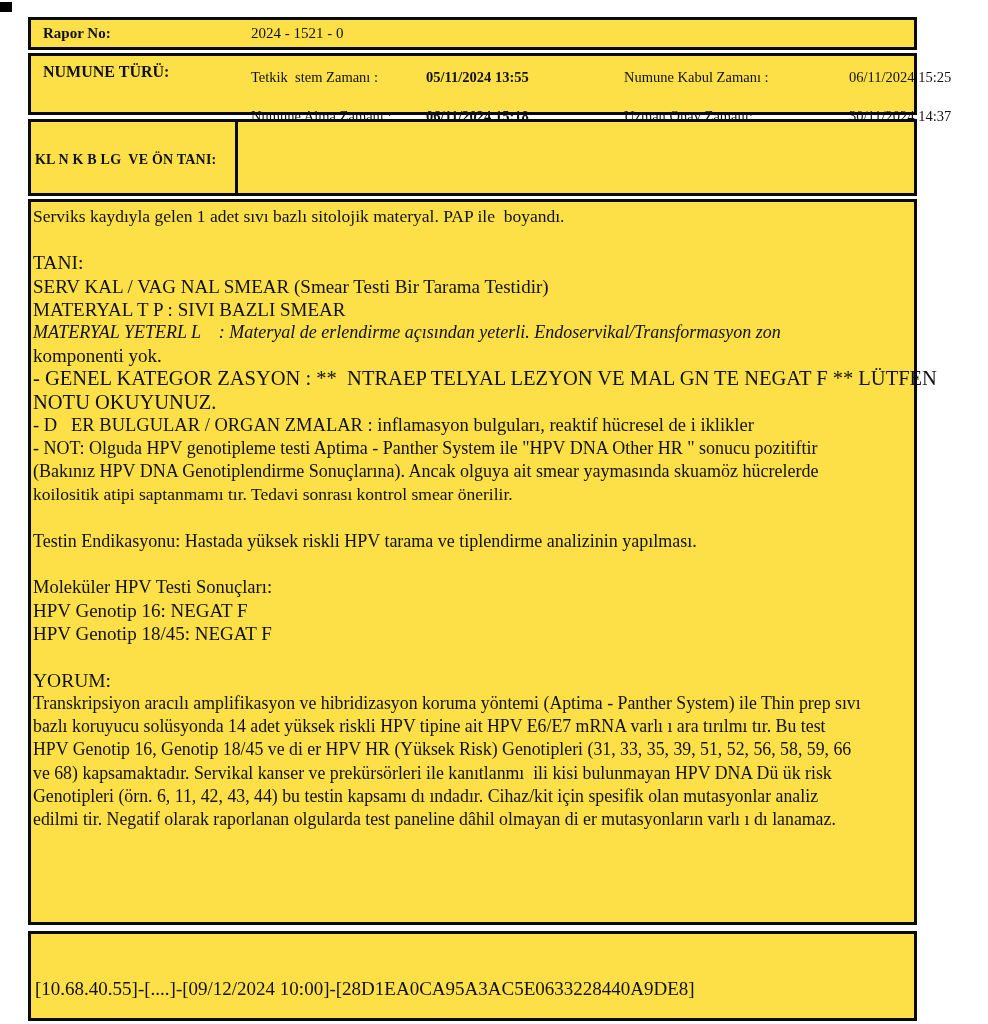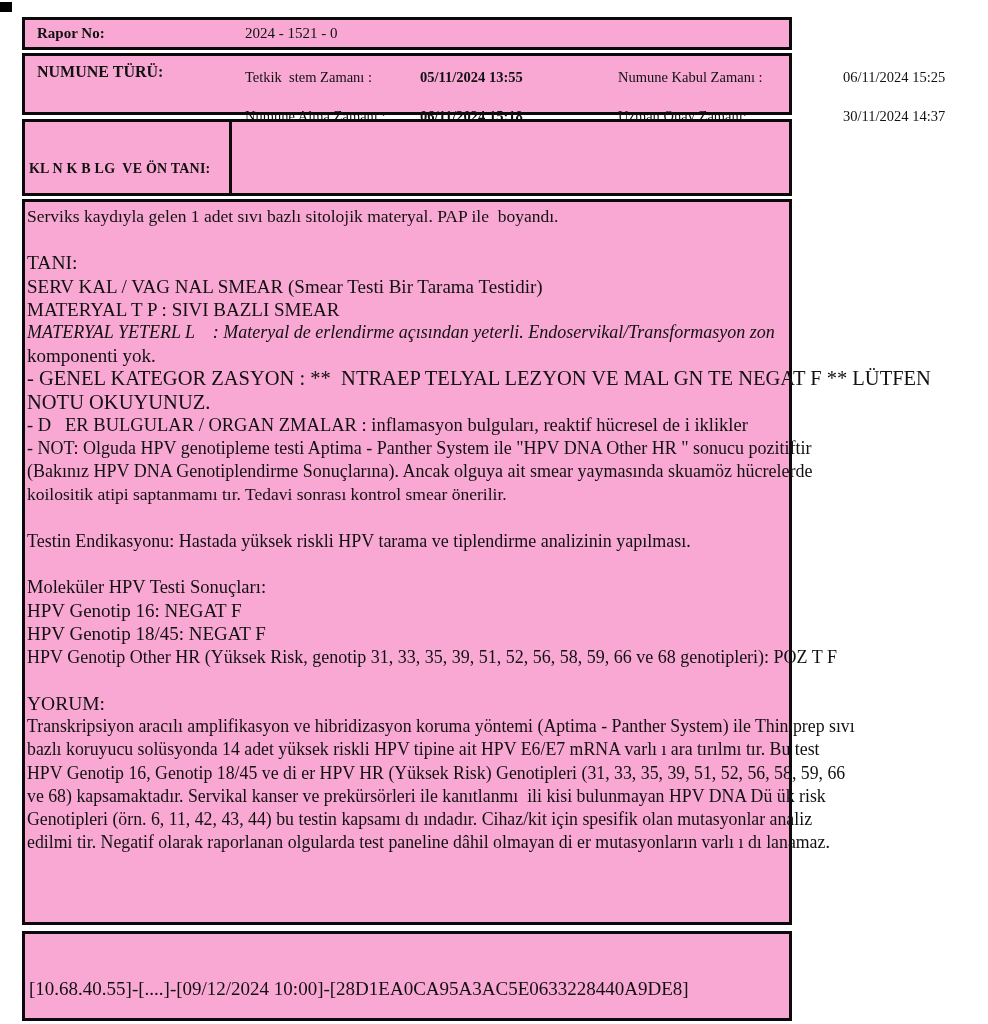--- a/index.html
+++ b/index.html
@@ -8,24 +8,24 @@
     background:#ffffff;
     font-family:"Liberation Serif","DejaVu Serif",serif;
     color:#111111;
     position:relative;
     overflow:hidden;
   }
   .corner-mark{
     position:absolute;left:0;top:2px;width:12px;height:10px;background:#000;
   }
   .box{
-    position:absolute;left:22px;width:770px;
+    position:absolute;left:28px;width:889px;
     border:3px solid #0a0a0a;
     box-sizing:border-box;
-    background:#f9a8d4;
+    background:#fde047;
   }
   .box1{top:17px;height:33px;}
   .box2{top:53px;height:62px;}
   .box3{top:119px;height:77px;}
   .box4{top:199px;height:726px;}
   .box5{top:931px;height:90px;}
   .pre{white-space:pre;}
 
   
   .rapor-label{position:absolute;left:12px;top:5px;font-size:15px;font-weight:bold;}
@@ -35,21 +35,21 @@
   .nt-label{position:absolute;left:12px;top:7px;font-size:16px;font-weight:bold;}
   .ts{position:absolute;font-size:14.5px;white-space:pre;}
   .ts.r1{top:13px;}
   .ts.r2{top:40px;margin-top:12px;}
   .ts.c1l{left:220px;}
   .ts.c1v{left:395px;font-weight:bold;}
   .ts.c2l{left:593px;}
   .ts.c2v{left:818px;font-weight:normal;}
 
   
-  .kb-label{position:absolute;left:4px;top:30px;font-size:14px;font-weight:bold;white-space:pre;letter-spacing:.2px;margin-top:9px;}
+  .kb-label{position:absolute;left:4px;top:30px;font-size:14px;font-weight:bold;white-space:pre;letter-spacing:.2px;}
   .kb-divider{position:absolute;left:204px;top:0;width:3px;height:100%;background:#0a0a0a;}
 
   
   .lines{position:absolute;left:2px;top:3px;right:2px;}
   .line{
     height:23.2px;line-height:23.2px;
     font-size:18px;white-space:pre;overflow:visible;
   }
 
   
@@ -99,21 +99,20 @@
       <div class="line" style="font-size: 18.5px;">- D   ER BULGULAR / ORGAN ZMALAR : inflamasyon bulguları, reaktif hücresel de i iklikler</div>
       <div class="line" style="font-size: 18px;">- NOT: Olguda HPV genotipleme testi Aptima - Panther System ile "HPV DNA Other HR " sonucu pozitiftir</div>
       <div class="line" style="font-size: 18px;">(Bakınız HPV DNA Genotiplendirme Sonuçlarına). Ancak olguya ait smear yaymasında skuamöz hücrelerde</div>
       <div class="line" style="font-size: 17.5px;">koilositik atipi saptanmamı tır. Tedavi sonrası kontrol smear önerilir.</div>
       <div class="line"></div>
       <div class="line" style="font-size: 18px;">Testin Endikasyonu: Hastada yüksek riskli HPV tarama ve tiplendirme analizinin yapılması.</div>
       <div class="line"></div>
       <div class="line" style="font-size: 18.5px;">Moleküler HPV Testi Sonuçları:</div>
       <div class="line" style="font-size: 19px;">HPV Genotip 16: NEGAT F</div>
       <div class="line" style="font-size: 19px;">HPV Genotip 18/45: NEGAT F</div>
-      <div class="line" style="font-size: 18px;">HPV Genotip Other HR (Yüksek Risk, genotip 31, 33, 35, 39, 51, 52, 56, 58, 59, 66 ve 68 genotipleri): POZ T F</div>
       <div class="line"></div>
       <div class="line" style="font-size: 19.5px;">YORUM:</div>
       <div class="line" style="font-size: 17.8px;">Transkripsiyon aracılı amplifikasyon ve hibridizasyon koruma yöntemi (Aptima - Panther System) ile Thin prep sıvı</div>
       <div class="line" style="font-size: 17.8px;">bazlı koruyucu solüsyonda 14 adet yüksek riskli HPV tipine ait HPV E6/E7 mRNA varlı ı ara tırılmı tır. Bu test</div>
       <div class="line" style="font-size: 17.8px;">HPV Genotip 16, Genotip 18/45 ve di er HPV HR (Yüksek Risk) Genotipleri (31, 33, 35, 39, 51, 52, 56, 58, 59, 66</div>
       <div class="line" style="font-size: 17.8px;">ve 68) kapsamaktadır. Servikal kanser ve prekürsörleri ile kanıtlanmı  ili kisi bulunmayan HPV DNA Dü ük risk</div>
       <div class="line" style="font-size: 17.8px;">Genotipleri (örn. 6, 11, 42, 43, 44) bu testin kapsamı dı ındadır. Cihaz/kit için spesifik olan mutasyonlar analiz</div>
       <div class="line" style="font-size: 17.8px;">edilmi tir. Negatif olarak raporlanan olgularda test paneline dâhil olmayan di er mutasyonların varlı ı dı lanamaz.</div>
     </div>
 </div>

